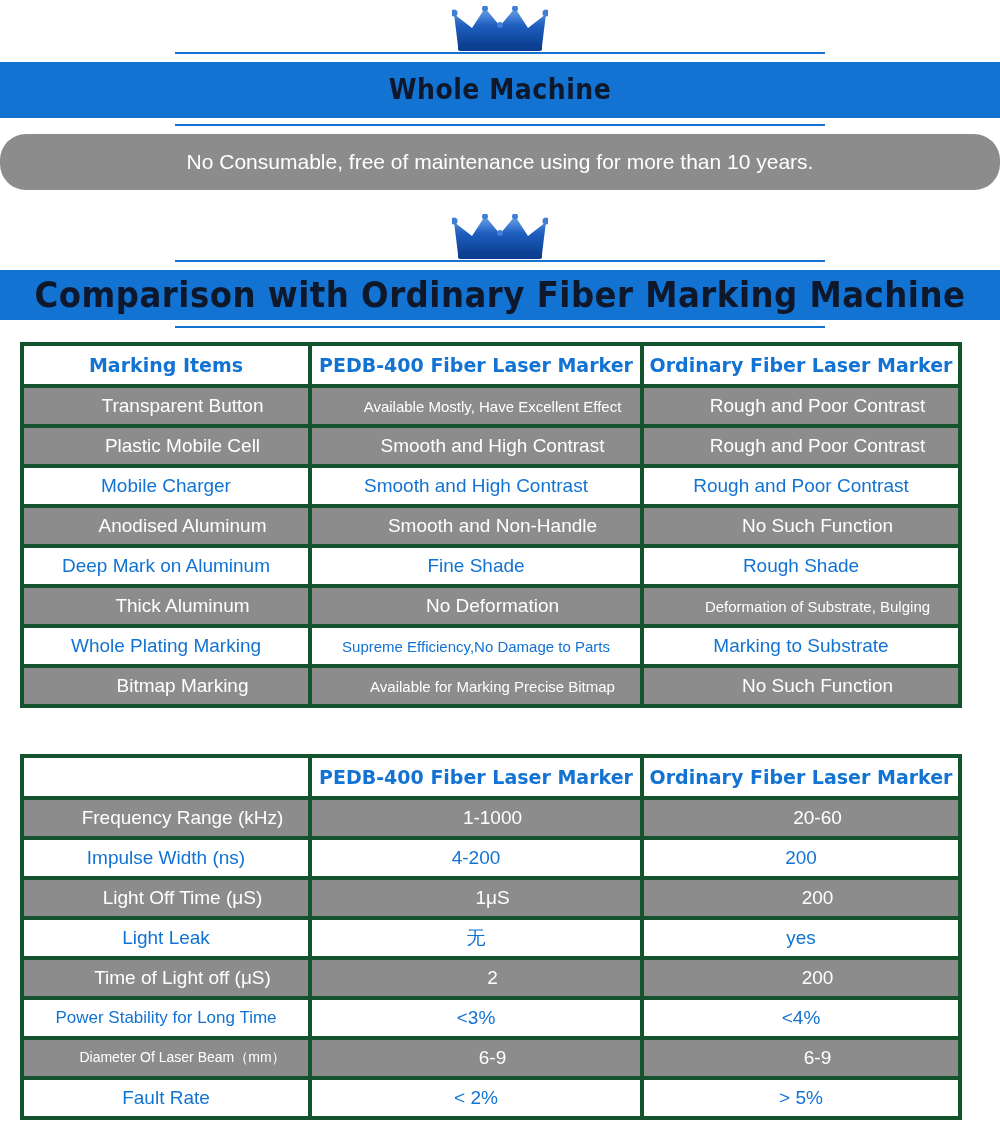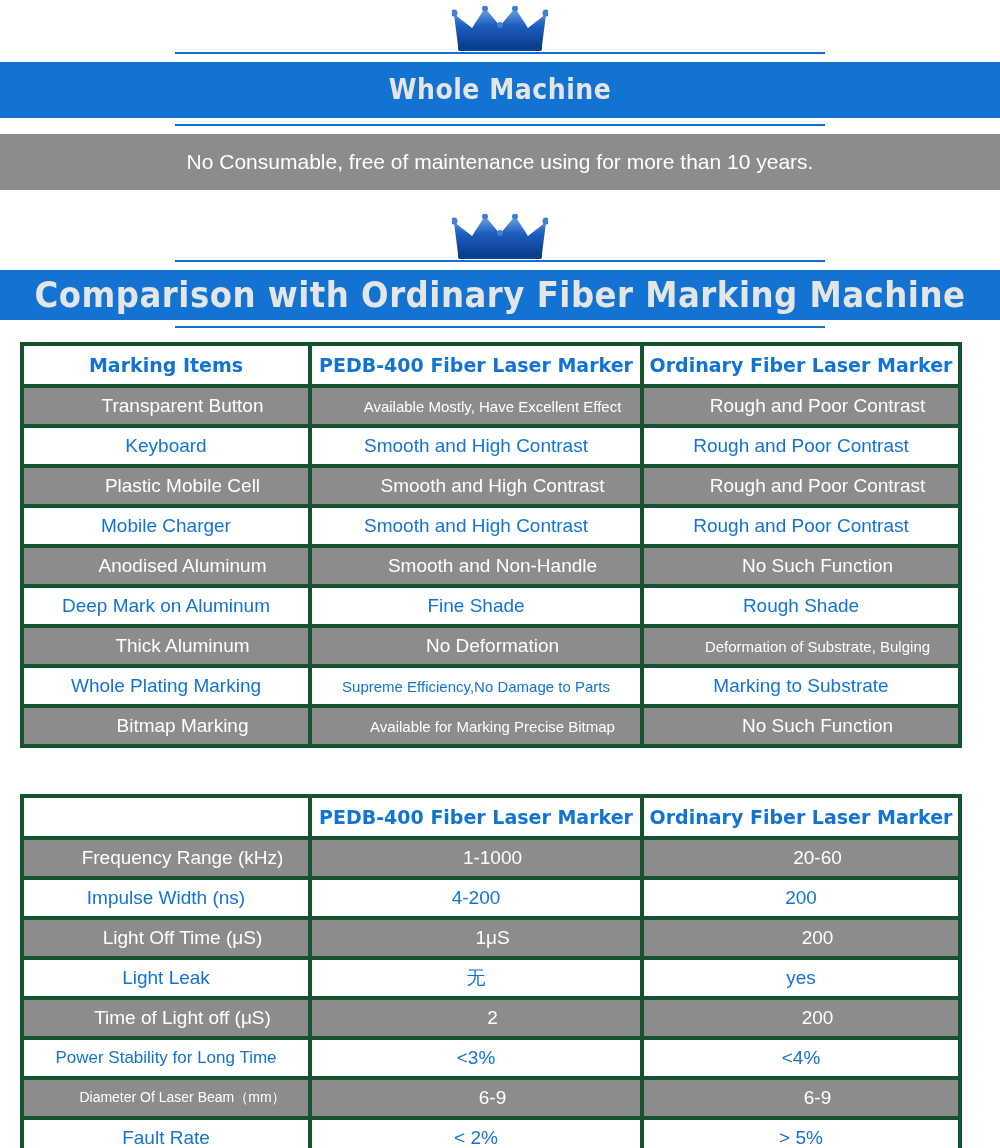--- a/index.html
+++ b/index.html
@@ -28,21 +28,21 @@
     display: block;
   }
 
   
   .banner {
     background: #1273d3;
     text-align: center;
     position: relative;
   }
   .banner .banner-title {
-    color: #e5e5e5;
+    color: #0f172a;
     font-weight: bold;
     letter-spacing: 0.5px;
     font-family: "DejaVu Sans", sans-serif;
     font-stretch: condensed;
   }
   .rule {
     height: 2px;
     background: #1273d3;
     margin: 0 auto;
   }
@@ -68,20 +68,21 @@
     margin-top: 6px;
   }
   #subtitle-bar {
     background: #8c8c8c;
     height: 56px;
     line-height: 56px;
     text-align: center;
     color: #ffffff;
     font-size: 21px;
     margin-top: 8px;
+    border-radius: 26px;
   }
 
   
   #section-comparison {
     padding-top: 24px;
   }
   #comparison-banner {
     height: 50px;
     line-height: 50px;
     margin-top: 8px;
@@ -230,25 +231,20 @@
         <td>PEDB-400 Fiber Laser Marker</td>
         <td>Ordinary Fiber Laser Marker</td>
       </tr>
 
       <tr class="shade">
         <td>Transparent Button</td>
         <td class="small">Available Mostly, Have Excellent Effect</td>
         <td>Rough and Poor Contrast</td>
       </tr>
 
-      <tr>
-        <td>Keyboard</td>
-        <td>Smooth and High Contrast</td>
-        <td>Rough and Poor Contrast</td>
-      </tr>
 
       <tr class="shade">
         <td>Plastic Mobile Cell</td>
         <td>Smooth and High Contrast</td>
         <td>Rough and Poor Contrast</td>
       </tr>
 
       <tr>
         <td>Mobile Charger</td>
         <td>Smooth and High Contrast</td>

